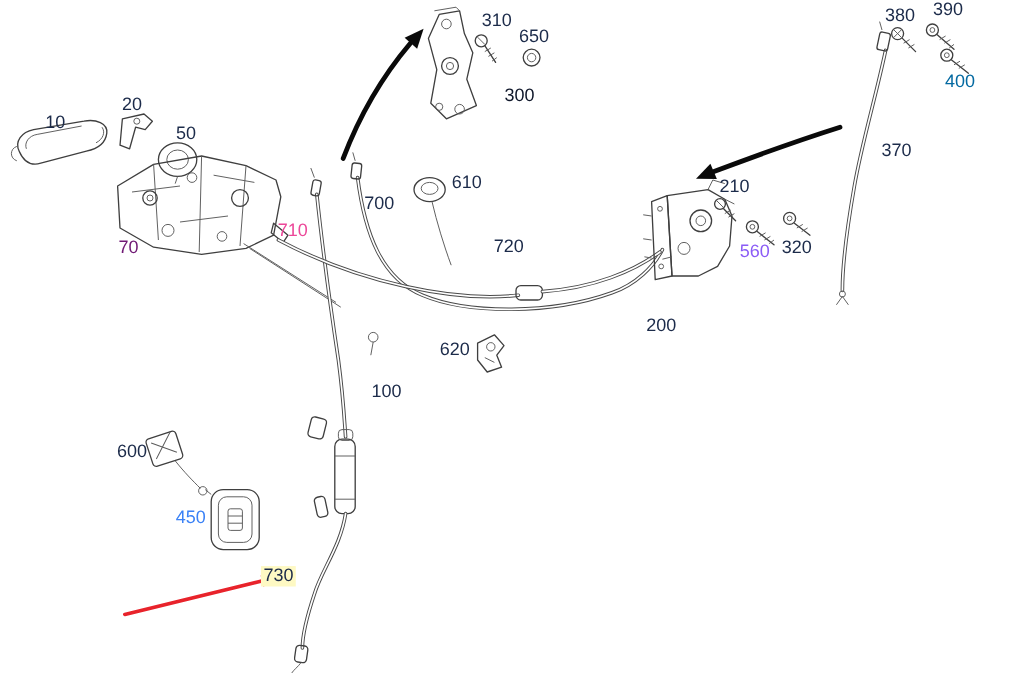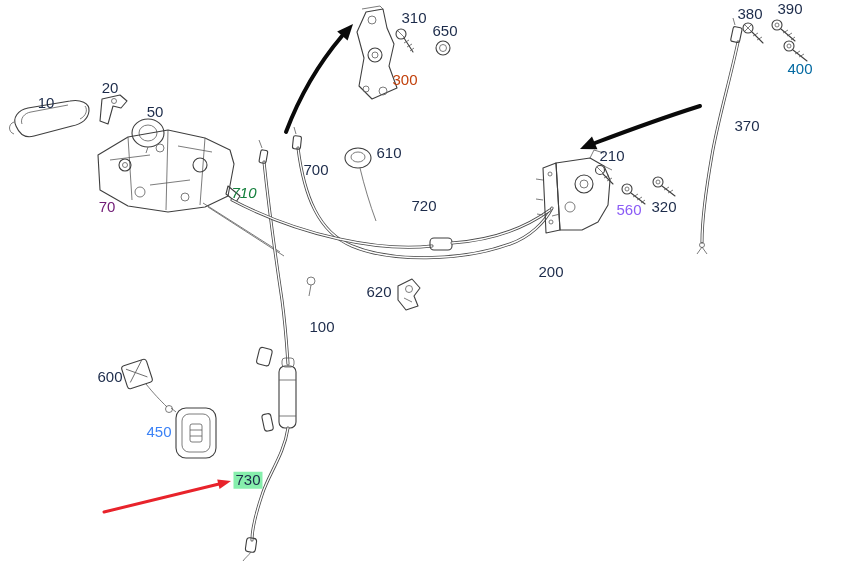--- a/index.html
+++ b/index.html
@@ -259,35 +259,35 @@
       <polygon points="231,481 219.6,488.9 217.2,479.5" fill="#e8232b"></polygon>
     </g>
 
   </svg>
 
   <div class="labels-layer">
       <span class="part-label" style="left: 46px; top: 103px; color: rgb(28, 43, 74);">10</span>
       <span class="part-label" style="left: 110px; top: 88px; color: rgb(28, 43, 74);">20</span>
       <span class="part-label" style="left: 155px; top: 112px; color: rgb(28, 43, 74);">50</span>
       <span class="part-label" style="left: 107px; top: 207px; color: #701a75;">70</span>
-      <span class="part-label" style="left: 244px; top: 193px; color: #15803d; font-style: italic;">710</span>
+      <span class="part-label" style="left: 244px; top: 193px; color: #ec4899;">710</span>
       <span class="part-label" style="left: 316px; top: 170px; color: rgb(28, 43, 74);">700</span>
       <span class="part-label" style="left: 389px; top: 153px; color: rgb(28, 43, 74);">610</span>
       <span class="part-label" style="left: 424px; top: 206px; color: rgb(28, 43, 74);">720</span>
       <span class="part-label" style="left: 414px; top: 18px; color: rgb(28, 43, 74);">310</span>
       <span class="part-label" style="left: 445px; top: 31px; color: rgb(28, 43, 74);">650</span>
-      <span class="part-label" style="left: 405px; top: 80px; color: #c2410c;">300</span>
+      <span class="part-label" style="left: 433px; top: 80px; color: #0f172a;">300</span>
       <span class="part-label" style="left: 612px; top: 156px; color: rgb(28, 43, 74);">210</span>
       <span class="part-label" style="left: 629px; top: 210px; color: #8b5cf6;">560</span>
       <span class="part-label" style="left: 664px; top: 207px; color: rgb(28, 43, 74);">320</span>
       <span class="part-label" style="left: 551px; top: 272px; color: rgb(28, 43, 74);">200</span>
       <span class="part-label" style="left: 379px; top: 292px; color: rgb(28, 43, 74);">620</span>
       <span class="part-label" style="left: 322px; top: 327px; color: rgb(28, 43, 74);">100</span>
       <span class="part-label" style="left: 750px; top: 14px; color: rgb(28, 43, 74);">380</span>
       <span class="part-label" style="left: 790px; top: 9px; color: rgb(28, 43, 74); text-align: center;">390</span>
       <span class="part-label" style="left: 800px; top: 69px; color: #0369a1;">400</span>
       <span class="part-label" style="left: 747px; top: 126px; color: rgb(28, 43, 74);">370</span>
       <span class="part-label" style="left: 110px; top: 377px; color: rgb(28, 43, 74);">600</span>
       <span class="part-label" style="left: 159px; top: 432px; color: #3b82f6;">450</span>
-      <span class="part-label selected" style="left: 248px; top: 480px; color: rgb(28, 43, 74); background: #86efac;">730</span>
+      <span class="part-label selected" style="left: 232px; top: 480px; color: rgb(28, 43, 74); background: #fef9c3;">730</span>
     </div>
 
 </div>
 
 </body></html>

